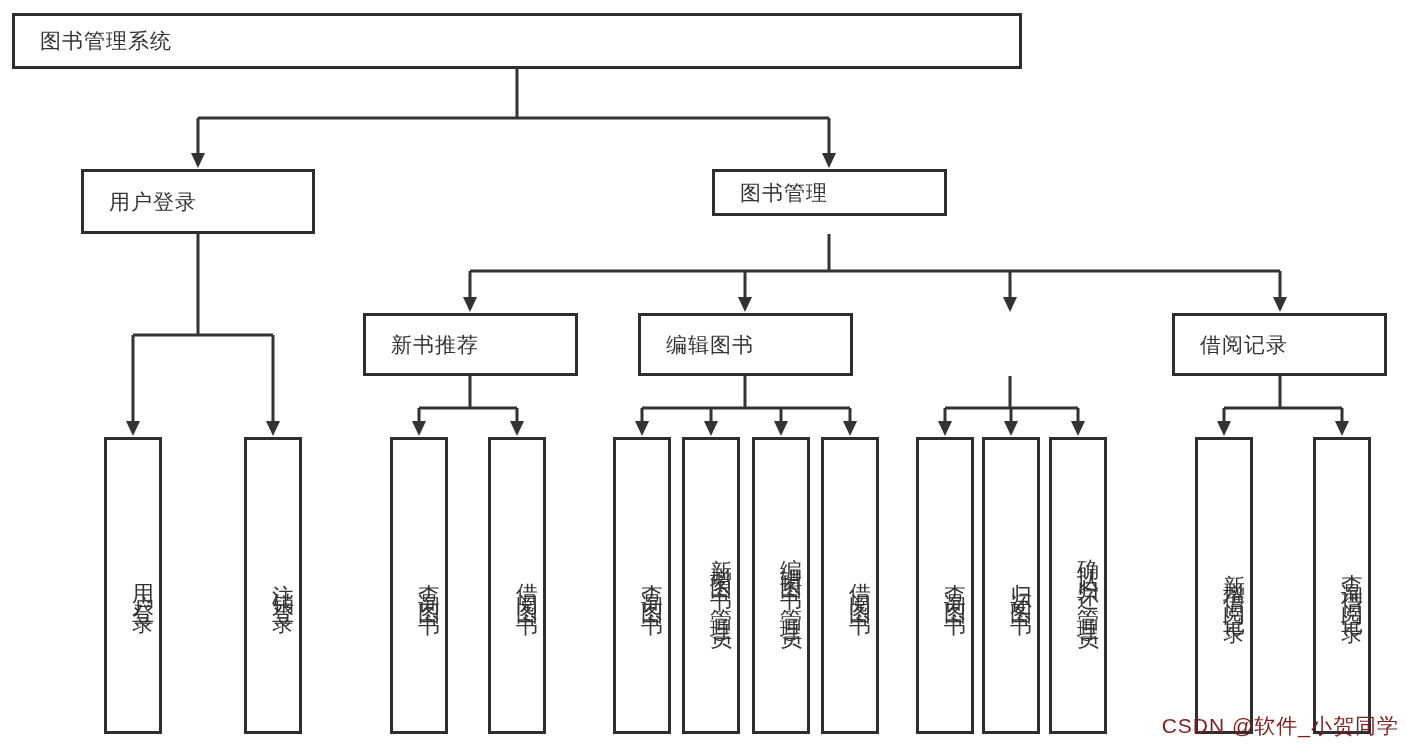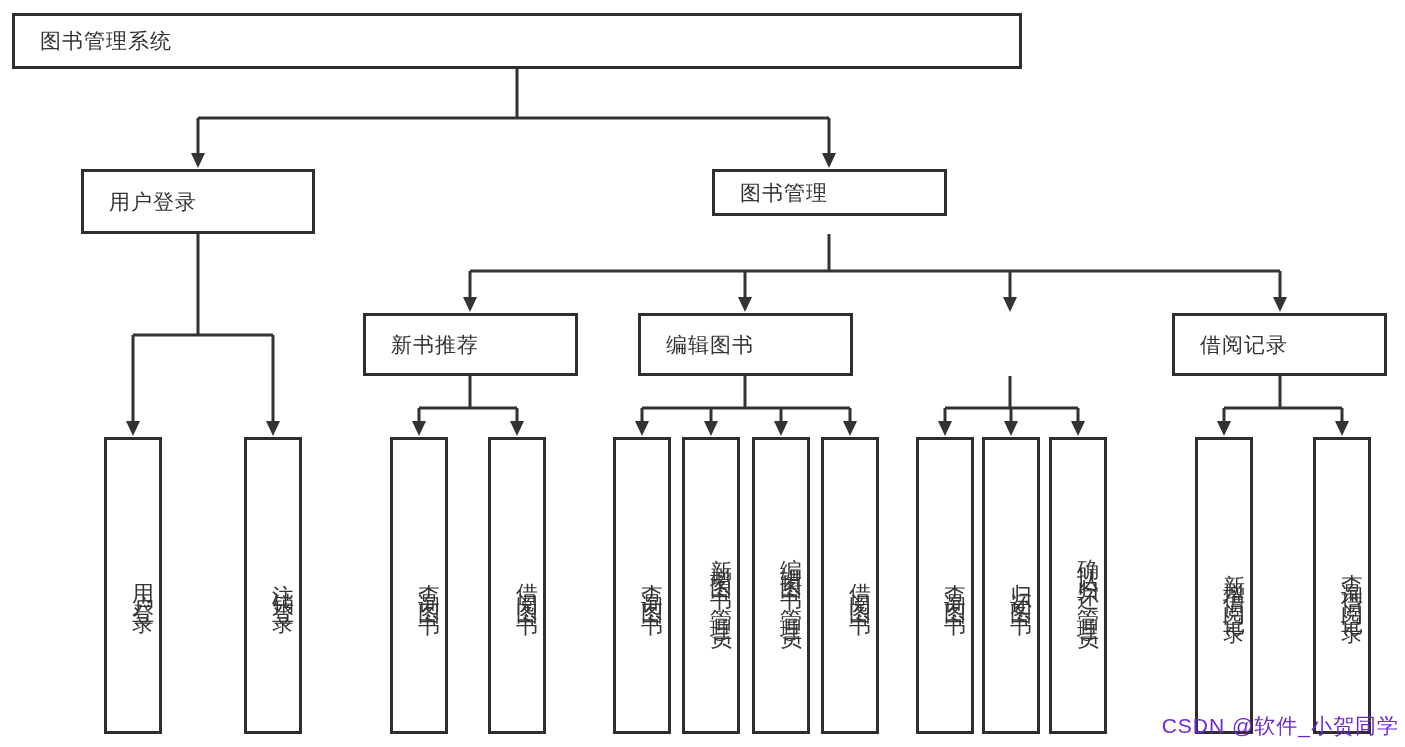--- a/index.html
+++ b/index.html
@@ -36,21 +36,21 @@
     line-height:1;
   }
   .root-box   { left:12px;  top:13px;  width:1010px; height:56px; }
   .lvl2-login { left:81px;  top:169px; width:234px;  height:65px; }
   .lvl2-mgmt  { left:712px; top:169px; width:235px;  height:47px; }
   .lvl3 { top:313px; width:215px; height:63px; }
   #watermark {
     position:absolute;
     right:6px; bottom:7px;
     font-size:21px;
-    color:#6d28d9;
+    color:#7f1d1d;
     letter-spacing:1px;
     white-space:nowrap;
   }
 </style>
 </head>
 <body>
 
 <div id="canvas">
 
   <svg id="connectors" viewBox="0 0 1405 747" xmlns="http://www.w3.org/2000/svg">

